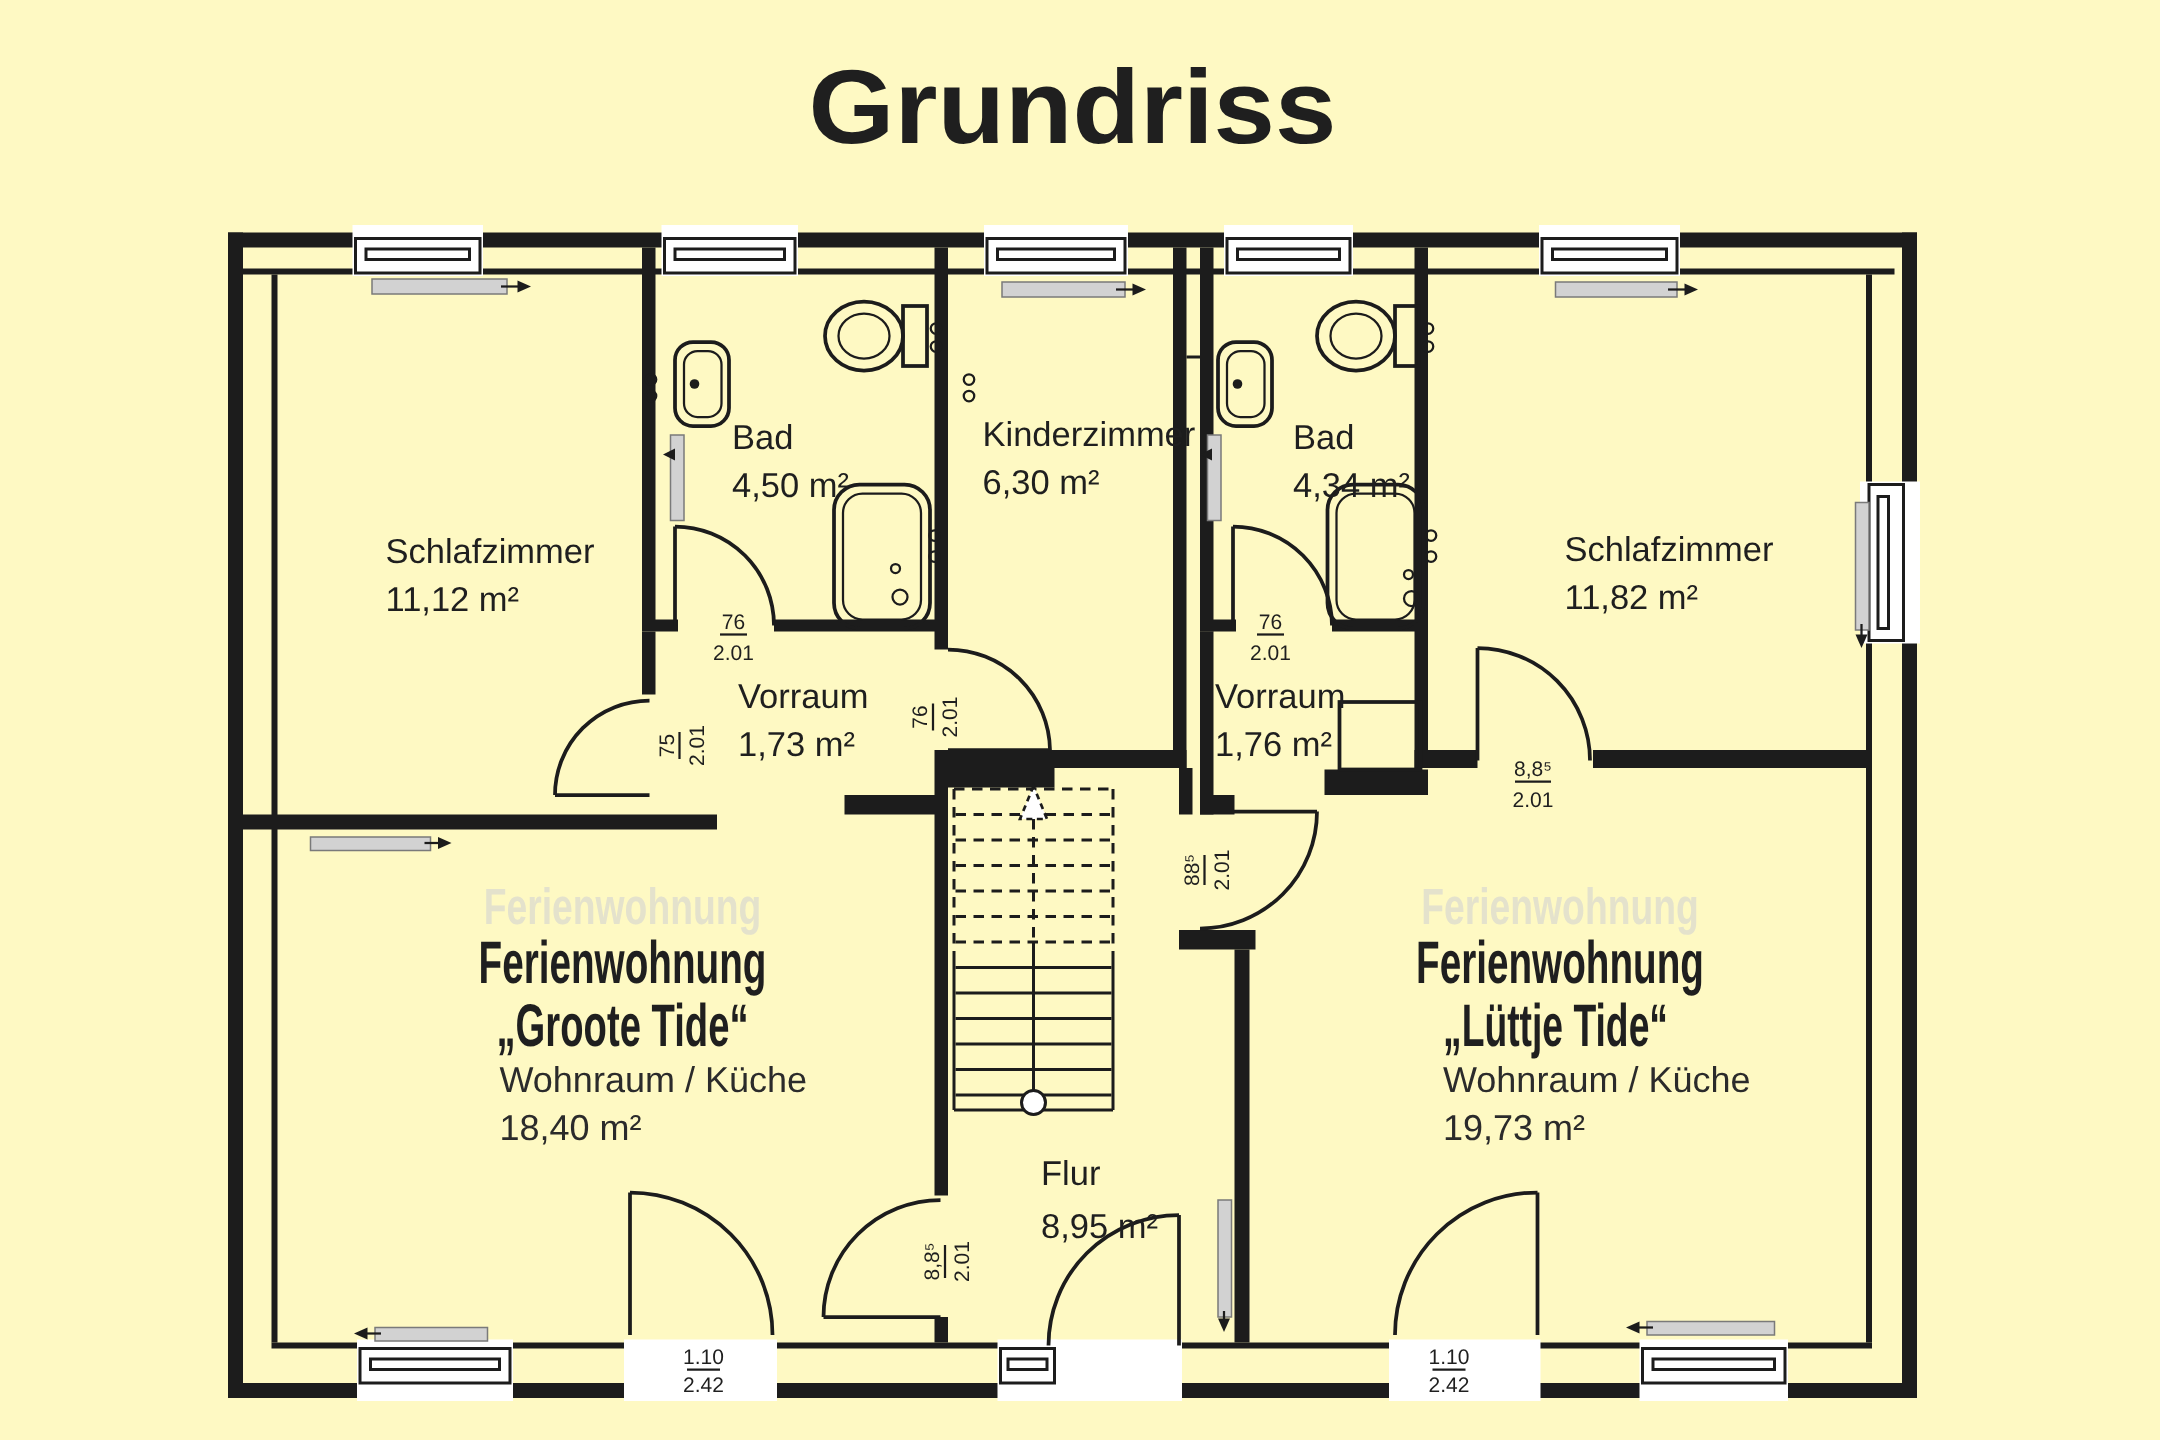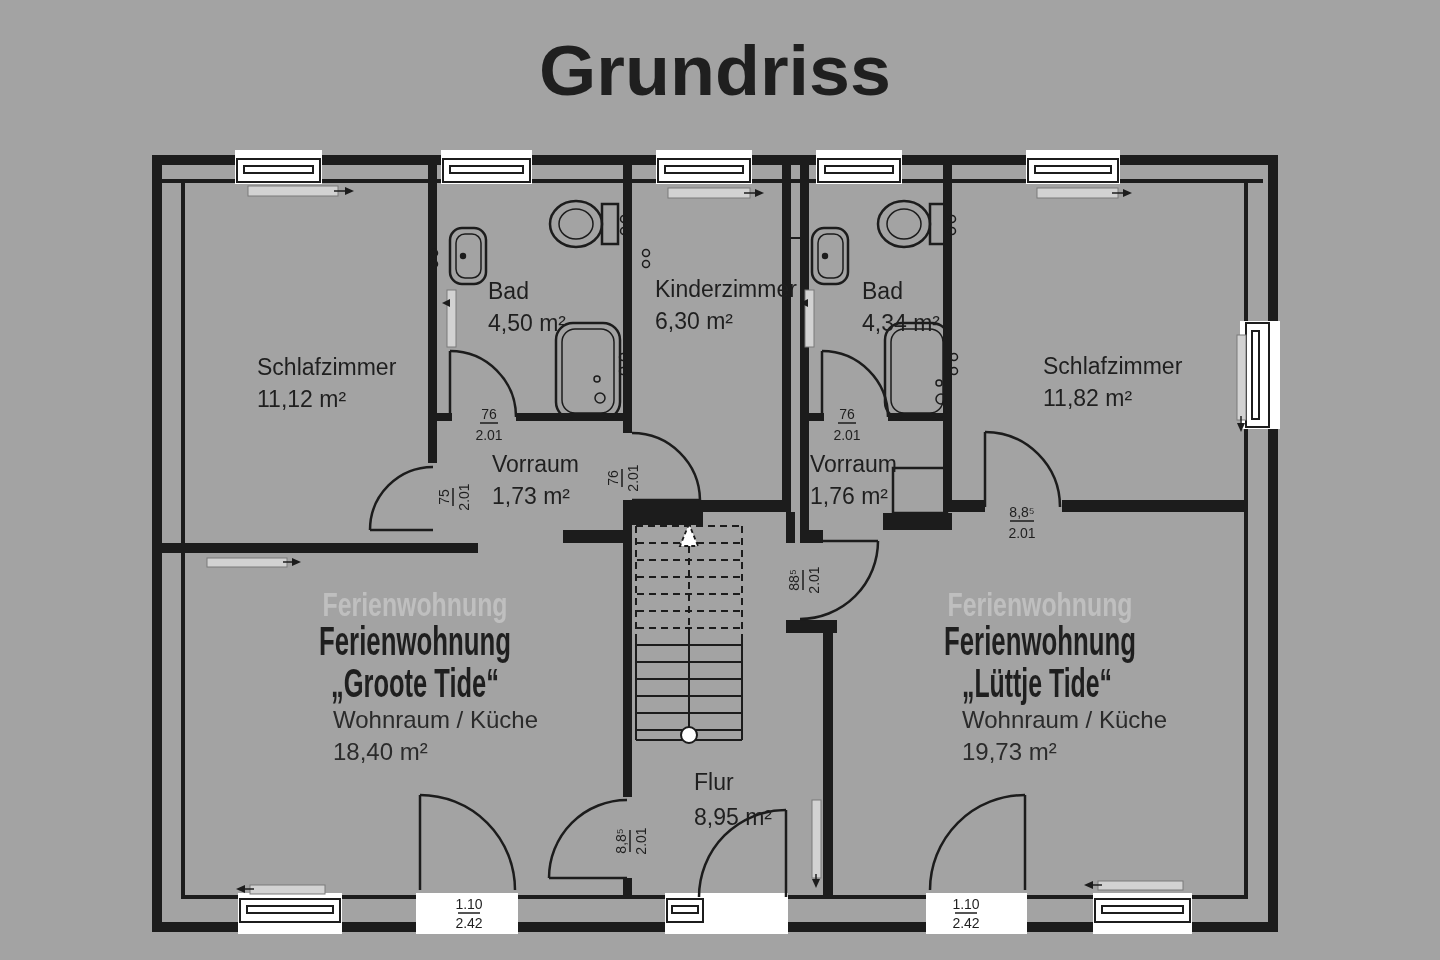--- a/index.html
+++ b/index.html
@@ -1,16 +1,16 @@
 <!DOCTYPE html>
 <html><head>
 <meta charset="utf-8">
 <style>
   html,body{margin:0;padding:0;background:#ffffff;}
-  .page{width:1440px;height:960px;position:relative;background:#a3a3a3;overflow:hidden;
+  .page{width:1440px;height:960px;position:relative;background:#fef9c3;overflow:hidden;
         font-family:"Liberation Sans", sans-serif;}
   svg text{fill:#1f1f1f;}
   .room-name{font-size:23px;}
   .door-dim{font-size:14px;}
   .title{font-size:70px;font-weight:700;}
   .apt-head{font-size:40px;font-weight:700;}
   .apt-sub{font-size:24px;fill:#2b2b2b;}
   .ghost{font-size:34px;font-weight:700;fill:#d3d3d3;opacity:.6;}
   .wall{fill:#1c1c1c;}
   .ln{stroke:#1c1c1c;stroke-width:2.5;fill:none;}

